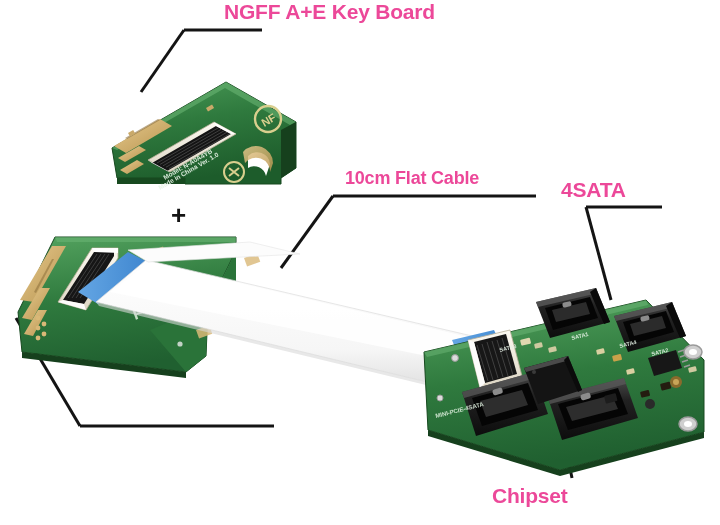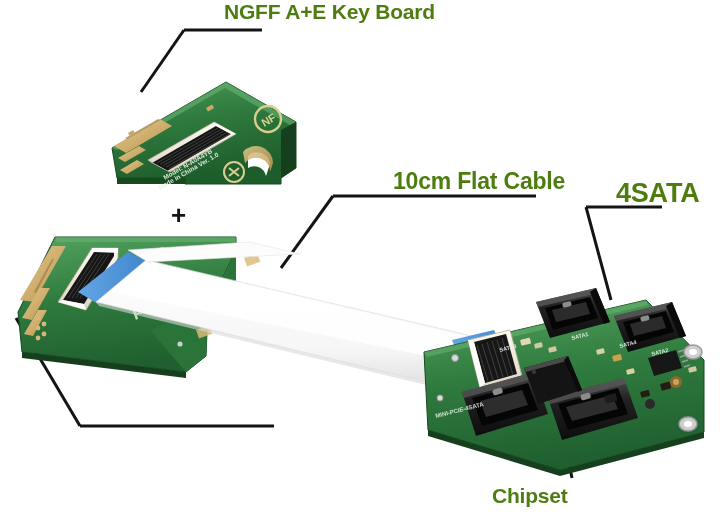--- a/index.html
+++ b/index.html
@@ -21,27 +21,27 @@
     position: absolute;
     left: 0;
     top: 0;
     width: 720px;
     height: 525px;
   }
   .callout {
     position: absolute;
     font-family: "Liberation Sans", sans-serif;
     font-weight: bold;
-    color: #4d7c0f;
+    color: #ec4899;
     white-space: nowrap;
     letter-spacing: -0.2px;
   }
   .cl-ngff   { left: 224px; top: 0px;   font-size: 21px; }
-  .cl-cable  { left: 345px; top: 168px; font-size: 23px; margin-left: 48px; }
-  .cl-sata   { left: 616px; top: 178px; font-size: 27px; }
+  .cl-cable  { left: 345px; top: 168px; font-size: 18px; }
+  .cl-sata   { left: 561px; top: 178px; font-size: 21px; }
   .cl-mini   { left: 86px;  top: 399px; font-size: 21px; }
   .cl-chip   { left: 492px; top: 484px; font-size: 21px; }
   .plus-sign {
     position: absolute;
     left: 171px;
     top: 200px;
     font-size: 26px;
     font-weight: bold;
     color: #141414;
     font-family: "Liberation Sans", sans-serif;

